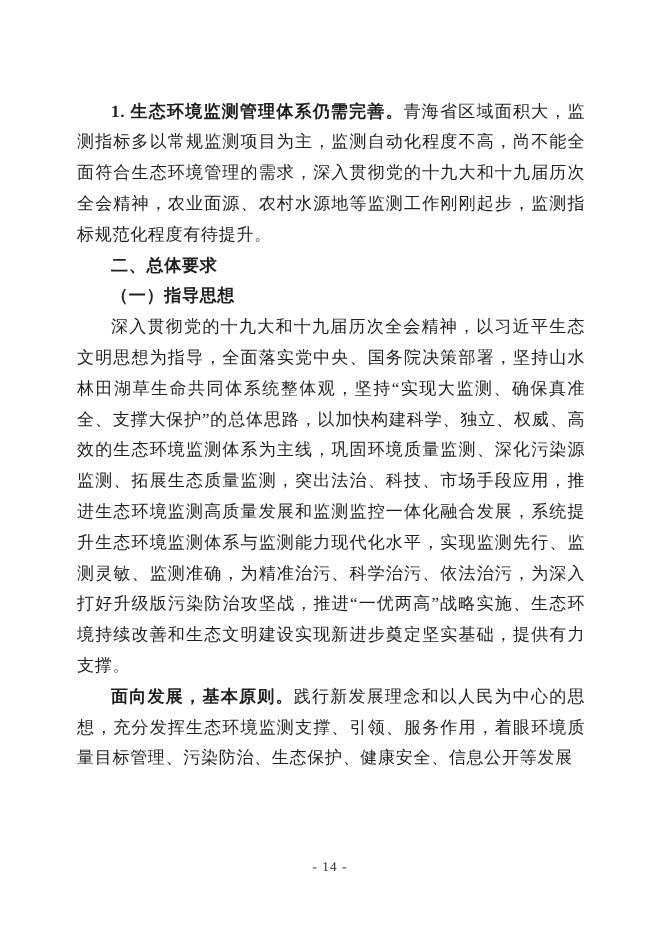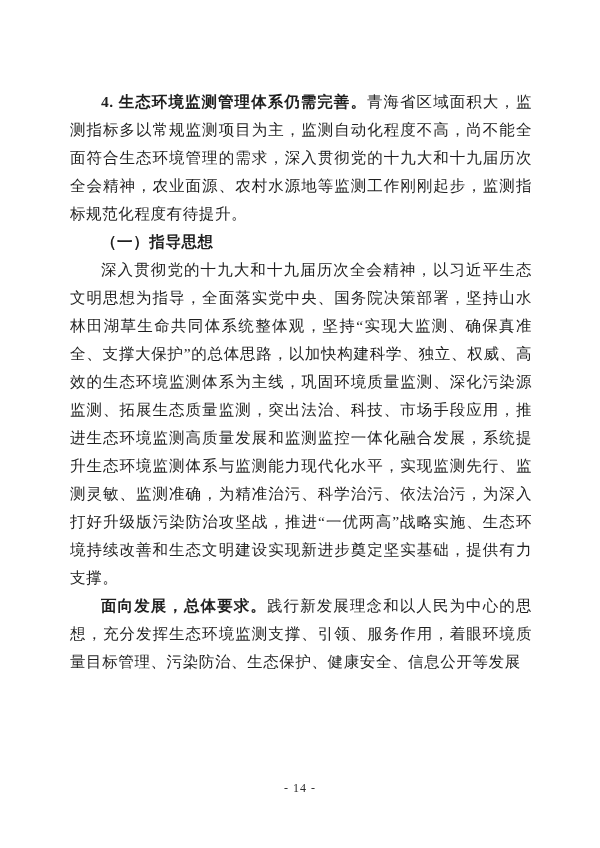--- a/index.html
+++ b/index.html
@@ -47,26 +47,27 @@
     color: #2a2a2a;
     font-family: "Liberation Serif", "DejaVu Serif", serif;
   }
 </style>
 </head>
 <body>
 
 <div class="page">
   <div class="content">
 
-    <p class="para"><span class="lead">4. 生态环境监测管理体系仍需完善。</span><span>青海省区域面积大，监测指标多以常规监测项目为主，监测自动化程度不高，尚不能全面符合生态环境管理的需求，深入贯彻党的十九大和十九届历次全会精神，农业面源、农村水源地等监测工作刚刚起步，监测指标规范化程度有待提升。</span></p>
+    <p class="para"><span class="lead">1. 生态环境监测管理体系仍需完善。</span><span>青海省区域面积大，监测指标多以常规监测项目为主，监测自动化程度不高，尚不能全面符合生态环境管理的需求，深入贯彻党的十九大和十九届历次全会精神，农业面源、农村水源地等监测工作刚刚起步，监测指标规范化程度有待提升。</span></p>
 
+    <p class="para heading">二、总体要求</p>
 
     <p class="para subheading">（一）指导思想</p>
 
     <p class="para">深入贯彻党的十九大和十九届历次全会精神，以习近平生态文明思想为指导，全面落实党中央、国务院决策部署，坚持山水林田湖草生命共同体系统整体观，坚持“实现大监测、确保真准全、支撑大保护”的总体思路，以加快构建科学、独立、权威、高效的生态环境监测体系为主线，巩固环境质量监测、深化污染源监测、拓展生态质量监测，突出法治、科技、市场手段应用，推进生态环境监测高质量发展和监测监控一体化融合发展，系统提升生态环境监测体系与监测能力现代化水平，实现监测先行、监测灵敏、监测准确，为精准治污、科学治污、依法治污，为深入打好升级版污染防治攻坚战，推进“一优两高”战略实施、生态环境持续改善和生态文明建设实现新进步奠定坚实基础，提供有力支撑。</p>
 
 
-    <p class="para"><span class="lead">面向发展，总体要求。</span><span>践行新发展理念和以人民为中心的思想，充分发挥生态环境监测支撑、引领、服务作用，着眼环境质量目标管理、污染防治、生态保护、健康安全、信息公开等发展</span></p>
+    <p class="para"><span class="lead">面向发展，基本原则。</span><span>践行新发展理念和以人民为中心的思想，充分发挥生态环境监测支撑、引领、服务作用，着眼环境质量目标管理、污染防治、生态保护、健康安全、信息公开等发展</span></p>
 
   </div>
 
   <div class="footer">- 14 -</div>
 </div>
 
 </body></html>

